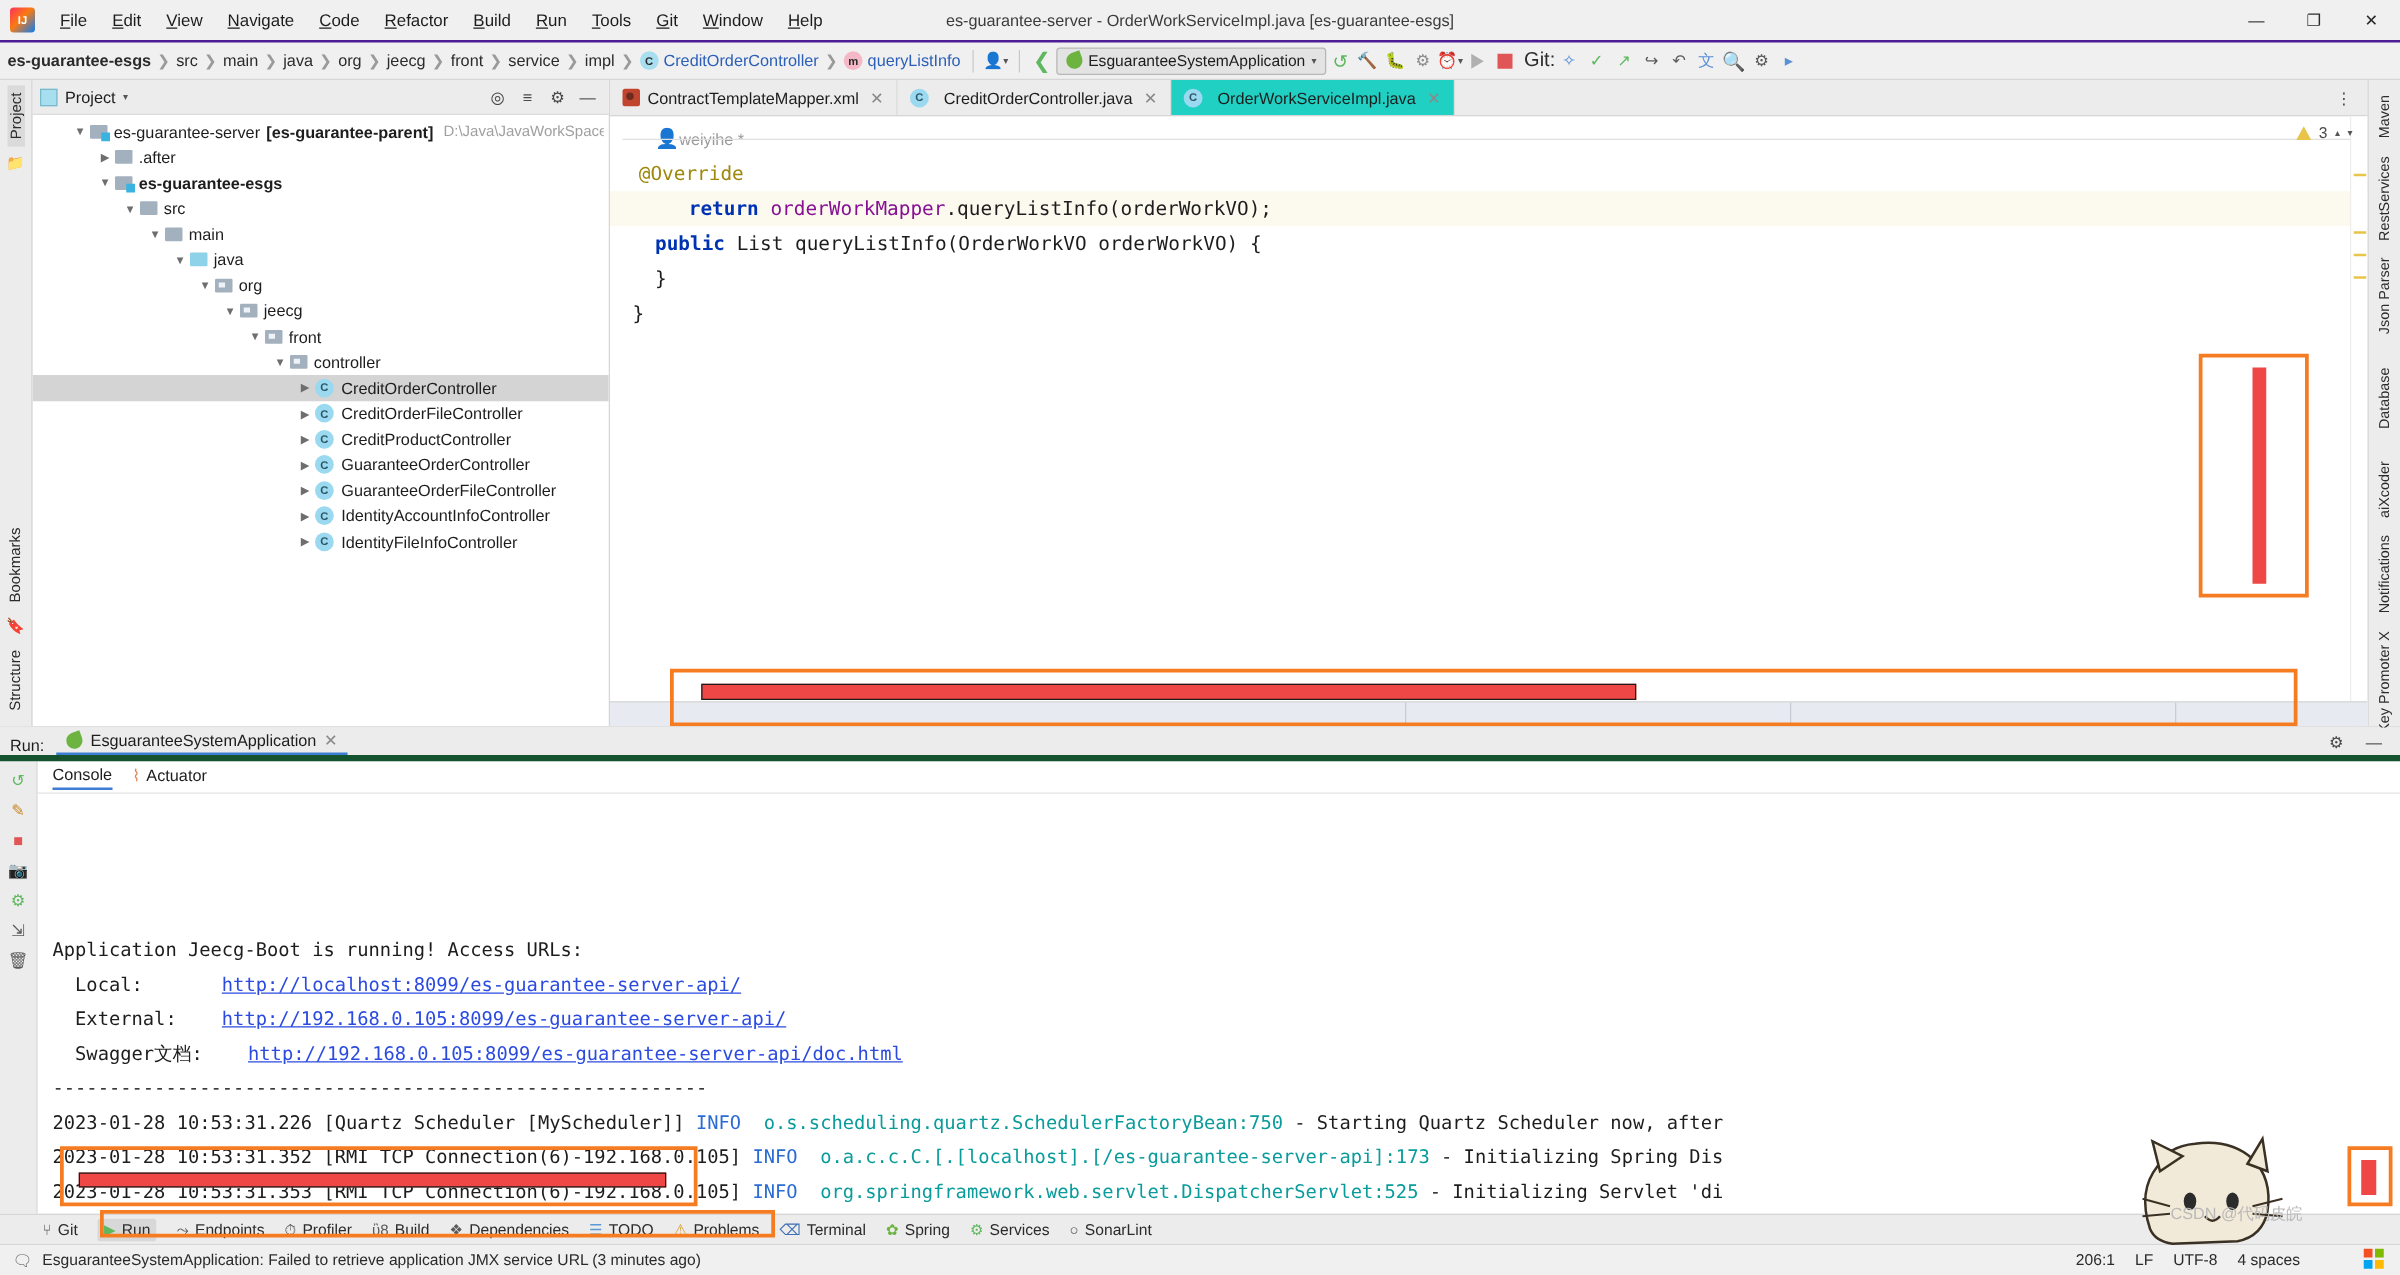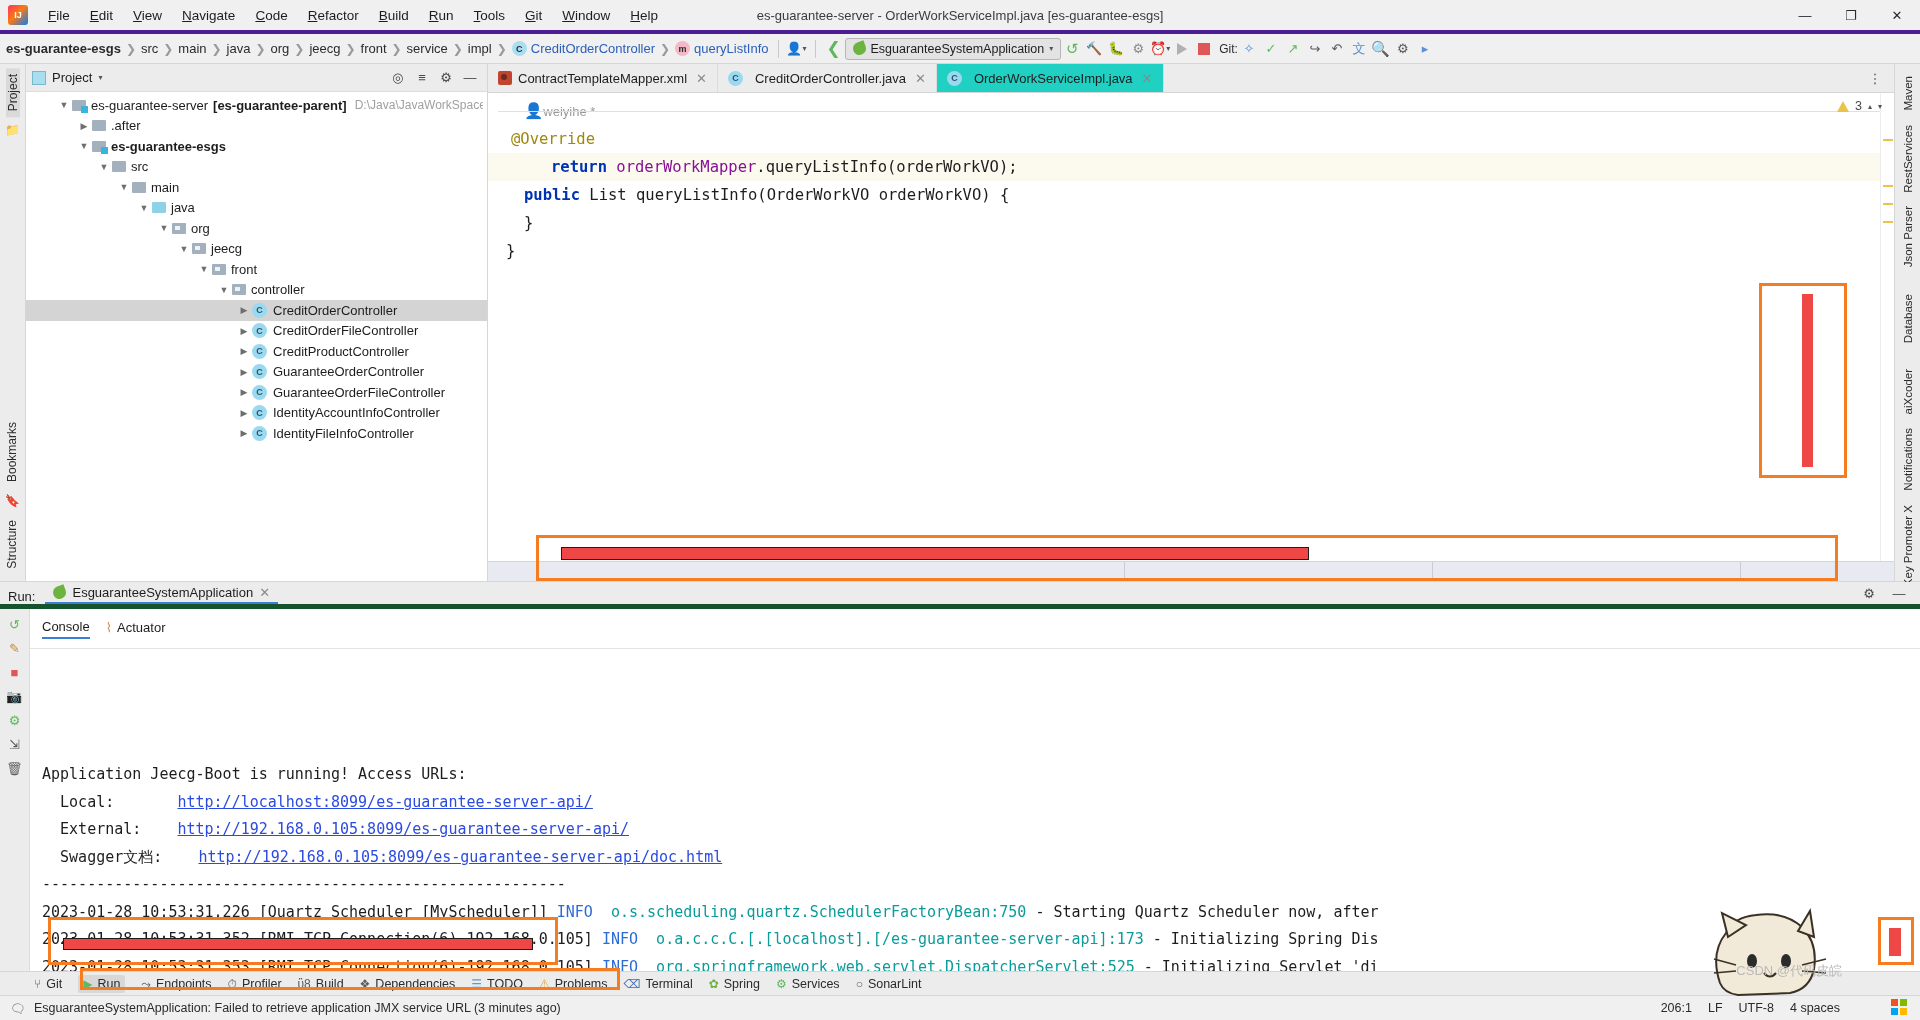--- a/index.html
+++ b/index.html
@@ -8,21 +8,21 @@
     overflow: hidden;
     font-family: "Liberation Sans", sans-serif;
     font-size: 13px;
     background: #f2f2f2;
     color: #1d1d1d;
   }
   .app { position: relative; width: 1920px; height: 1020px; display: flex; flex-direction: column; }
 
   
   .titlebar {
-    height: 34px; background: #f0f0f0; border-bottom: 4px solid #4c1d95;
+    height: 34px; background: #f0f0f0; border-bottom: 2px solid #4c1d95;
     display: flex; align-items: center; position: relative; flex: none;
   }
   .ij-logo {
     width: 20px; height: 20px; margin-left: 8px; margin-right: 10px;
     background: linear-gradient(135deg,#fe315d 0%,#f97a12 45%,#087cfa 100%);
     border-radius: 3px; position: relative; flex: none;
   }
   .ij-logo::after {
     content: "IJ"; position: absolute; inset: 0; color: #fff; font-size: 9px;
     font-weight: bold; display: flex; align-items: center; justify-content: center;
@@ -66,21 +66,21 @@
   .runcfg {
     display: flex; align-items: center; gap: 5px; height: 22px;
     border: 1px solid #b6b6b6; border-radius: 3px; background: #e3e3e3;
     padding: 0 7px; font-size: 12.5px; color: #1d1d1d; white-space: nowrap;
   }
   .leaf { width: 13px; height: 13px; background: #6cb33f; border-radius: 50% 0 50% 50%; transform: rotate(-20deg); flex: none; }
   .caret { font-size: 8px; color: #555; }
   .run-tri { width: 0; height: 0; border-left: 10px solid #59a869; border-top: 6px solid transparent; border-bottom: 6px solid transparent; }
   .run-tri.dim { border-left-color: #b0b0b0; }
   .stop-sq { width: 12px; height: 12px; background: #e05555; }
-  .git-label { font-size: 12px; color: #2b2b2b; margin-left: 4px; }
+  .git-label { font-size: 16px; color: #2b2b2b; margin-left: 4px; }
 
   
   .mainrow { flex: 1; display: flex; min-height: 0; }
 
   
   .rail {
     width: 26px; background: #ececec; border-right: 1px solid #d6d6d6;
     display: flex; flex-direction: column; align-items: center; flex: none;
     padding-top: 4px; position: relative;
   }
@@ -213,21 +213,21 @@
   }
   .run-head-right { margin-left: auto; display: flex; align-items: center; gap: 8px; padding-right: 10px; }
 
   .run-body { flex: 1; display: flex; min-height: 0; }
   .run-rail {
     width: 30px; background: #ececec; border-right: 1px solid #dcdcdc; flex: none;
     display: flex; flex-direction: column; align-items: center; gap: 9px; padding-top: 8px;
   }
   .rr-ico { font-size: 13px; color: #5a5a5a; }
   .console-col { flex: 1; display: flex; flex-direction: column; min-width: 0; }
-  .console-tabs { height: 40px; display: flex; align-items: center; gap: 16px; padding-left: 12px; border-bottom: 1px solid #e4e4e4; flex: none; }
+  .console-tabs { height: 26px; display: flex; align-items: center; gap: 16px; padding-left: 12px; border-bottom: 1px solid #e4e4e4; flex: none; }
   .ctab { font-size: 13px; color: #1d1d1d; padding-bottom: 3px; display: flex; align-items: center; gap: 5px; }
   .ctab.active { border-bottom: 2px solid #3d7dd4; }
   .console {
     flex: 1; overflow: hidden; font-family: "DejaVu Sans Mono", monospace;
     font-size: 15px; line-height: 27.5px; padding: 2px 0 0 12px; position: relative; white-space: pre;
   }
   .lnk { color: #2b4ae0; text-decoration: underline; }
   .info { color: #2b6cd4; }
   .logger { color: #0a9b9b; }
   .msg { color: #1d1d1d; }

